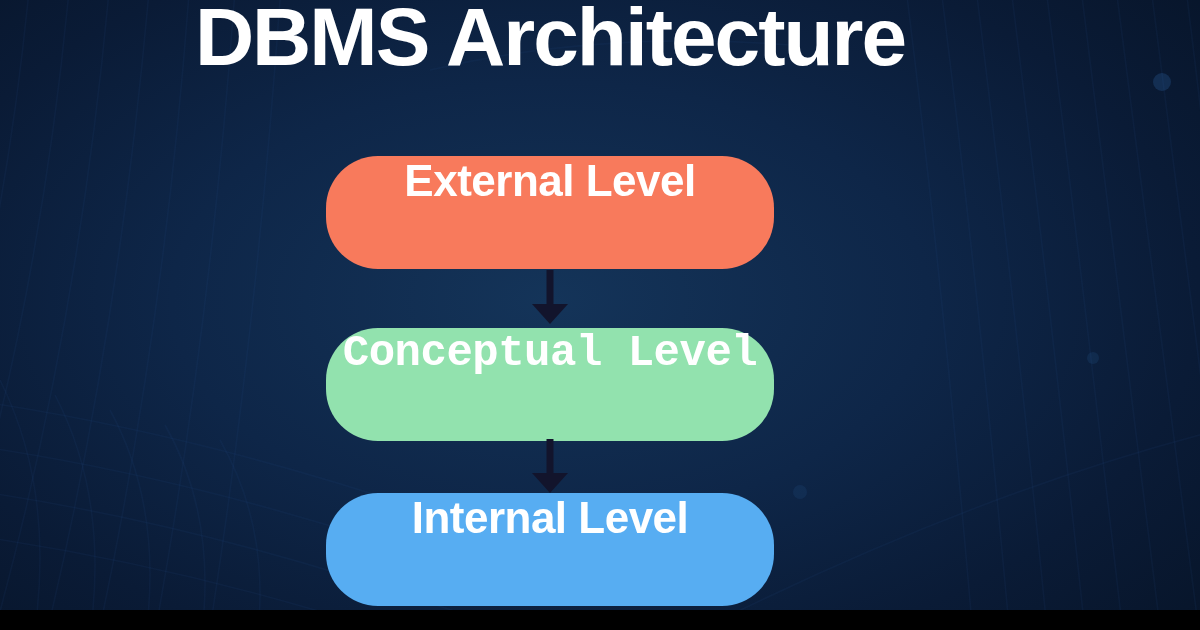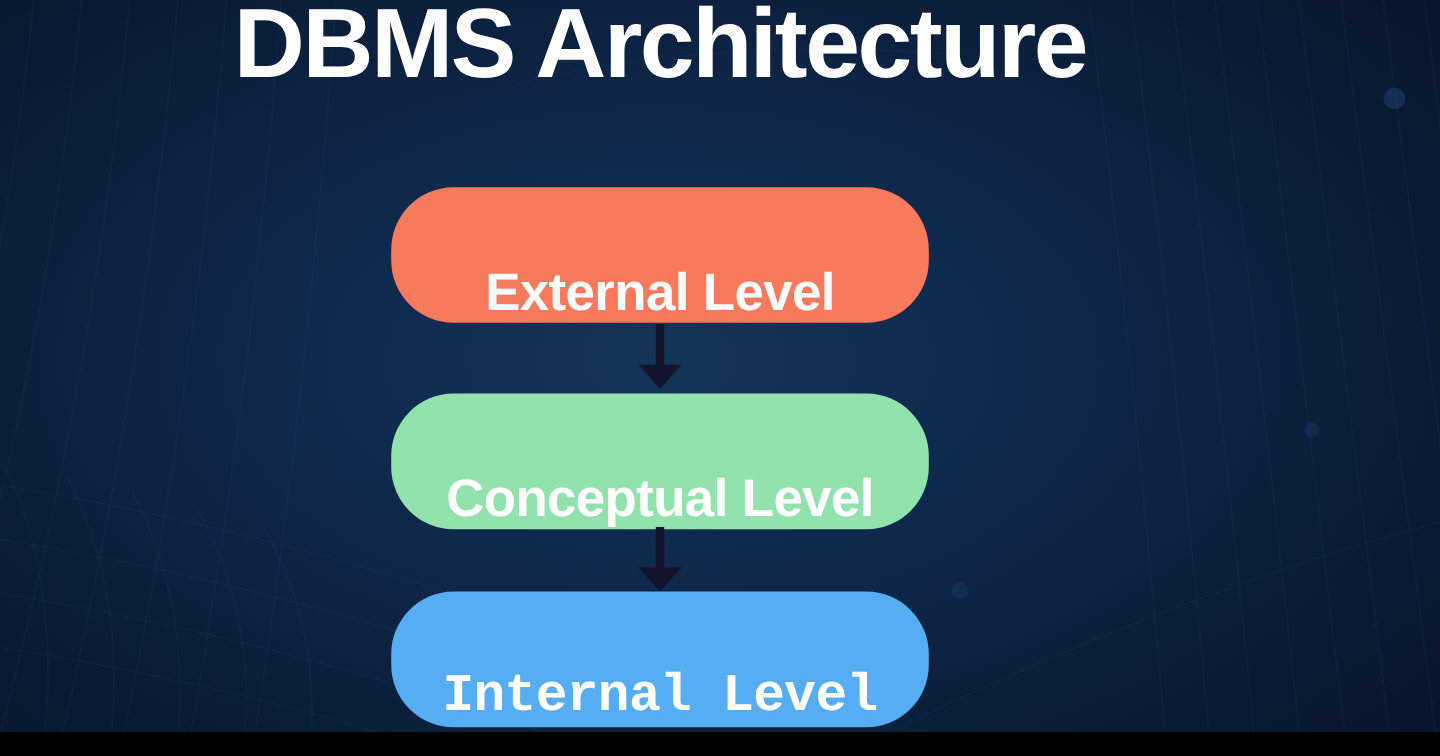--- a/index.html
+++ b/index.html
@@ -36,21 +36,21 @@
     letter-spacing: -2px;
     color: #ffffff;
   }
   .level-box {
     position: absolute;
     left: 326px;
     width: 448px;
     height: 113px;
     border-radius: 52px;
     display: flex;
-    align-items: flex-end;
+    align-items: flex-start;
     justify-content: center;
   }
   .level-box.external   { top: 156px; }
   .level-box.conceptual { top: 328px; }
   .level-box.internal   { top: 493px; }
   .level-label {
     font-size: 44px;
     font-weight: 700;
     letter-spacing: -0.5px;
     color: #ffffff;
@@ -117,26 +117,26 @@
 
   <div class="level-box external" style="background-color: rgb(248, 122, 92);">
     <span class="level-label" style="color: rgb(255, 255, 255);">External Level</span>
   </div>
 
   <svg class="flow-arrow arrow-1" viewBox="0 0 36 54" aria-hidden="true">
     <rect x="14.5" y="0" width="7" height="36" fill="#12142C"></rect>
     <polygon points="0,34 36,34 18,54" fill="#12142C"></polygon>
   </svg>
 
-  <div class="level-box conceptual" style="background-color: rgb(146, 226, 174);">
+  <div class="level-box conceptual" style="background-color: rgb(146, 226, 174); font-family: Liberation Mono, monospace;">
     <span class="level-label" style="color: rgb(255, 255, 255);">Conceptual Level</span>
   </div>
 
   <svg class="flow-arrow arrow-2" viewBox="0 0 36 54" aria-hidden="true">
     <rect x="14.5" y="0" width="7" height="36" fill="#12142C"></rect>
     <polygon points="0,34 36,34 18,54" fill="#12142C"></polygon>
   </svg>
 
-  <div class="level-box internal" style="background-color: rgb(87, 173, 242); font-family: Liberation Mono, monospace;">
+  <div class="level-box internal" style="background-color: rgb(87, 173, 242);">
     <span class="level-label" style="color: rgb(255, 255, 255);">Internal Level</span>
   </div>
 
 </div>
 
 </body></html>

